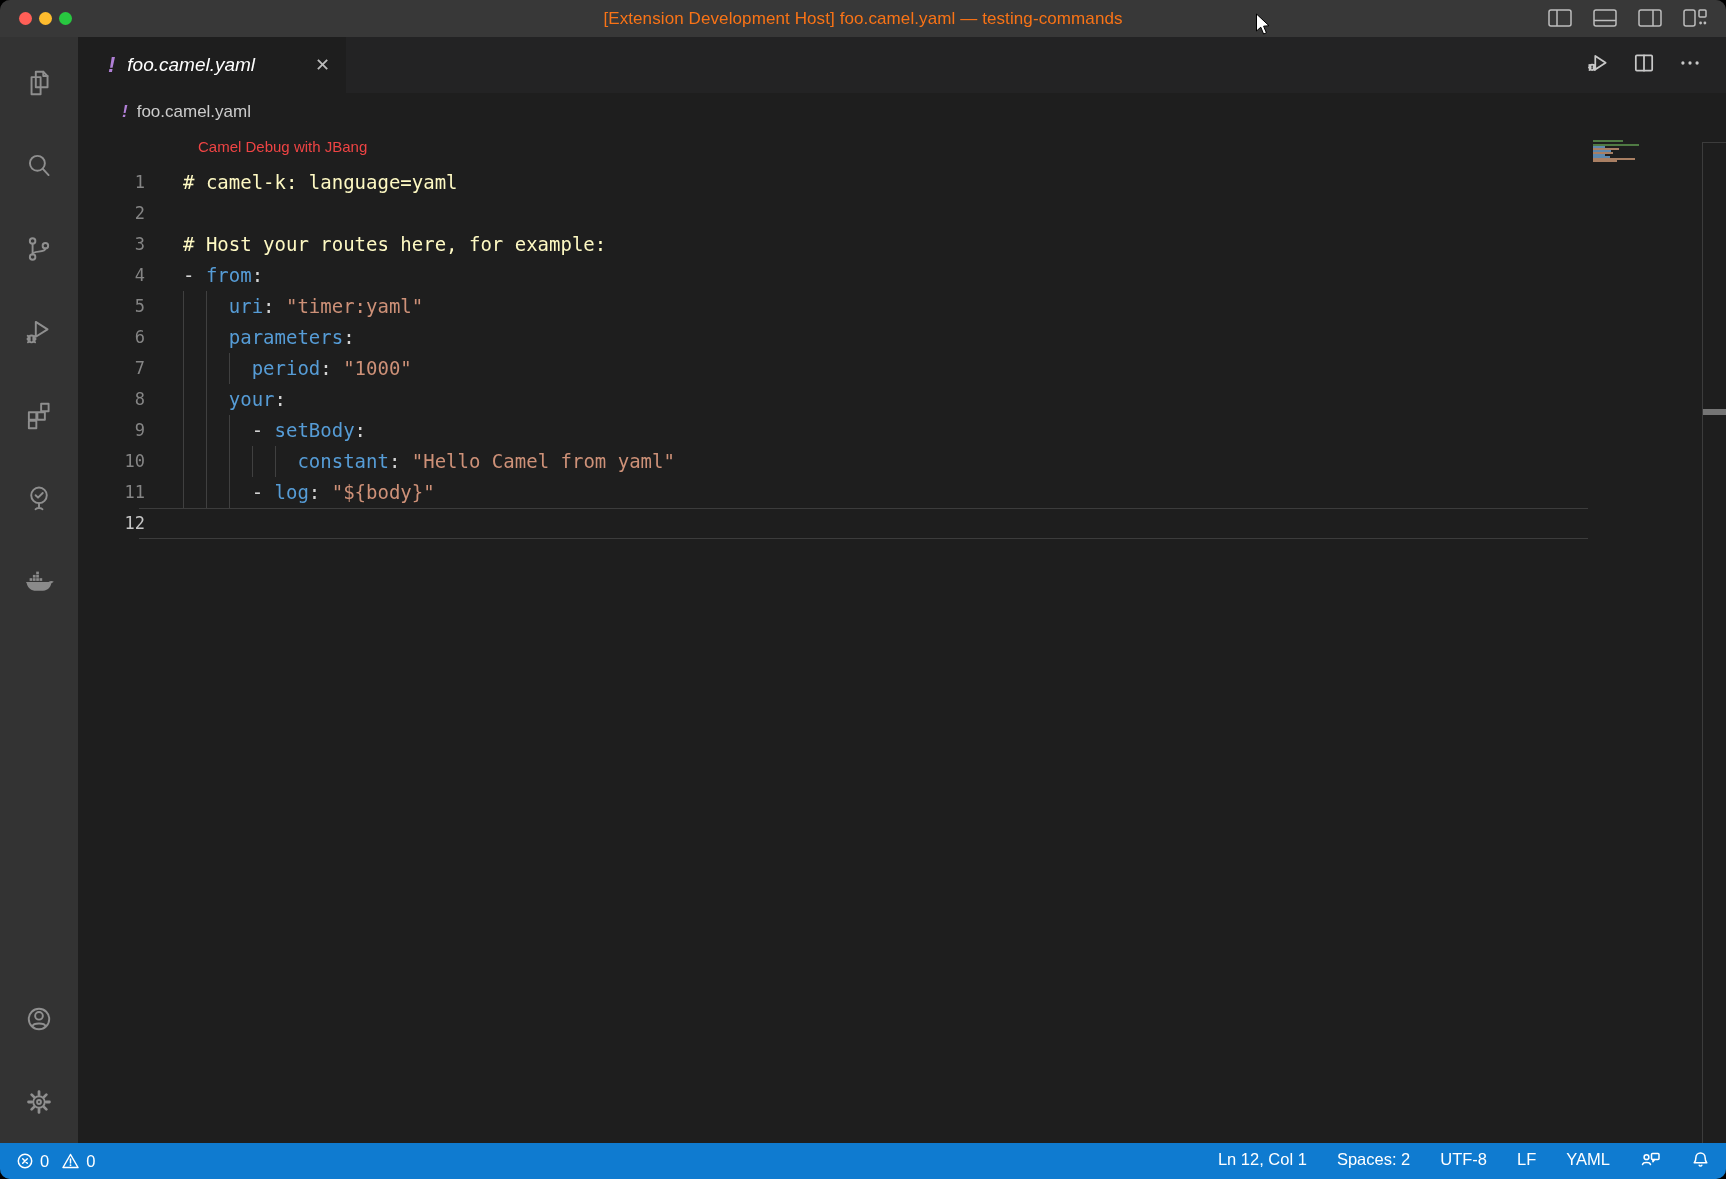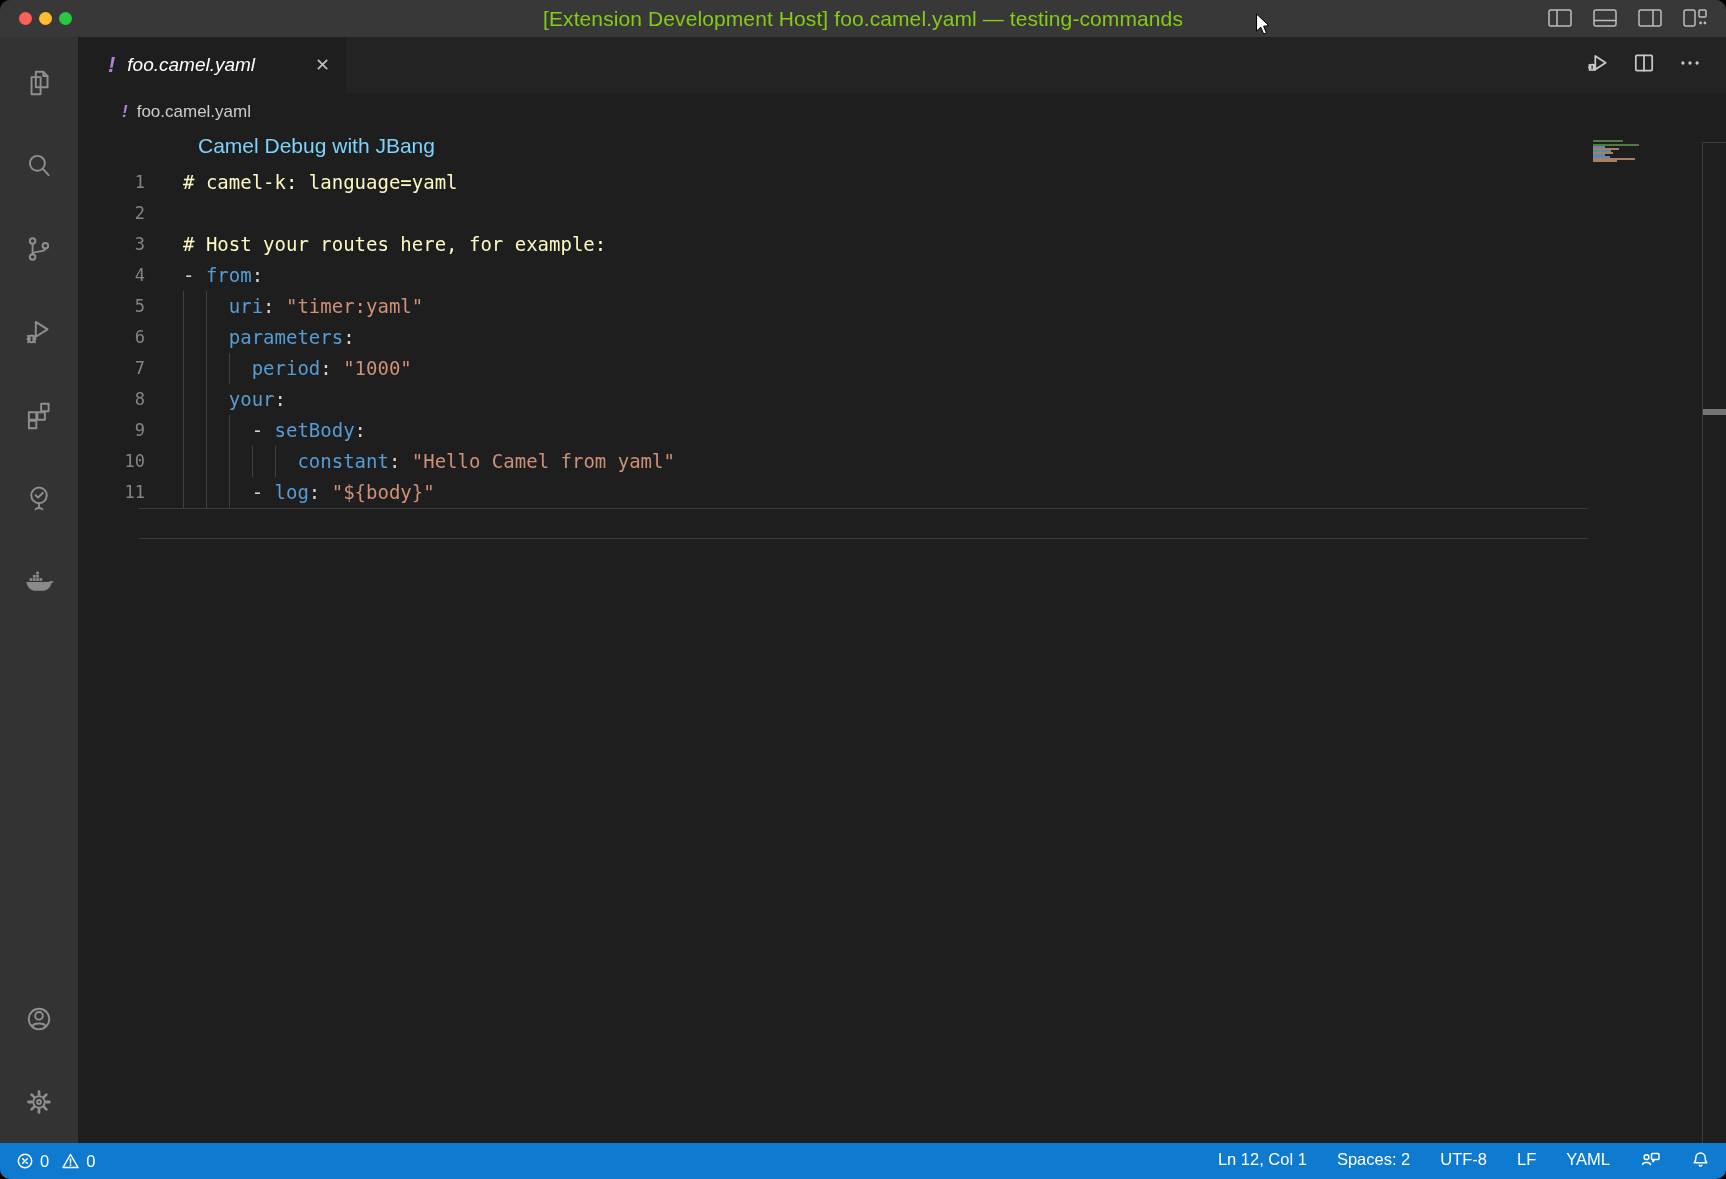--- a/index.html
+++ b/index.html
@@ -6,21 +6,21 @@
   html,body { margin:0; padding:0; background:#000; }
   body { width:1726px; height:1179px; position:relative; font-family:"Liberation Sans",sans-serif; }
 
   .window { position:absolute; inset:0; border-radius:10px; overflow:hidden; background:#1e1e1e;
             box-shadow: inset 2px 0 0 #1b1b1b; }
 
   
   .titlebar { height:37px; background:#383838; position:relative; display:flex; align-items:center; justify-content:center; }
   .traffic { position:absolute; left:19px; top:12px; display:flex; gap:7px; }
   .dot { width:13px; height:13px; border-radius:50%; }
-  .win-title { color:#84cc16; font-size:21px; letter-spacing:.1px; }
+  .win-title { color:#f97316; font-size:17px; letter-spacing:.1px; }
   .layout-icons { position:absolute; right:16px; top:4px; display:flex; gap:15px; align-items:center; }
   .layout-icons svg { display:block; }
 
   
   .main { display:flex; height:1106px; }
 
   .activity { width:78px; background:#333333; position:relative; padding-top:4px; flex:none; }
   .act-item { height:83px; display:flex; align-items:center; justify-content:center; cursor:pointer; }
   .act-bottom { position:absolute; bottom:0; left:0; width:78px; }
 
@@ -31,21 +31,21 @@
   .file-bang { color:#b07fd6; font-weight:bold; font-style:italic; font-size:22px; }
   .tab-label { color:#ffffff; font-style:italic; font-size:19px; }
   .tab-close { margin-left:auto; color:#bbbbbb; font-size:18px; cursor:pointer; }
   .tab-actions { position:absolute; right:24px; top:0; height:56px; display:flex; align-items:center; gap:22px; }
 
   .breadcrumb { height:38px; display:flex; align-items:center; padding-left:44px; gap:9px; }
   .breadcrumb .file-bang { font-size:17px; }
   .crumb-file { color:#cccccc; font-size:17px; }
 
   .codelens-row { height:30px; padding-left:120px; display:flex; align-items:center; }
-  .codelens { color:#7dd3fc; font-size:21px; cursor:pointer; }
+  .codelens { color:#ef4444; font-size:15px; cursor:pointer; }
 
   
   #code-area { position:relative; margin-top:6px; }
   .line { display:flex; height:31px; line-height:31px; font-family:"DejaVu Sans Mono",monospace; font-size:19px; white-space:pre; }
   .ln { width:67px; text-align:right; color:#858585; font-size:17px; flex:none; font-family:"DejaVu Sans Mono",monospace; }
   .ln.active { color:#c6c6c6; }
   .code { margin-left:38px; }
   .ind { display:inline-block; height:31px; vertical-align:top;
          background-image:repeating-linear-gradient(to right,#404040 0 1px,transparent 1px 22.88px); }
   .t-c { color:#fef9c3; } .t-k { color:#569cd6; } .t-s { color:#ce9178; } .t-p { color:#d4d4d4; }
@@ -245,20 +245,21 @@
           <div class="line"><span class="ln">2</span><span class="code"></span></div>
           <div class="line"><span class="ln">3</span><span class="code"><span class="t-c"># Host your routes here, for example:</span></span></div>
           <div class="line"><span class="ln">4</span><span class="code"><span class="t-p">- </span><span class="t-k">from</span><span class="t-p">:</span></span></div>
           <div class="line"><span class="ln">5</span><span class="code"><span class="ind" style="width: 45.76px;"></span><span class="t-k">uri</span><span class="t-p">: </span><span class="t-s">"timer:yaml"</span></span></div>
           <div class="line"><span class="ln">6</span><span class="code"><span class="ind" style="width: 45.76px;"></span><span class="t-k">parameters</span><span class="t-p">:</span></span></div>
           <div class="line"><span class="ln">7</span><span class="code"><span class="ind" style="width: 68.64px;"></span><span class="t-k">period</span><span class="t-p">: </span><span class="t-s">"1000"</span></span></div>
           <div class="line"><span class="ln">8</span><span class="code"><span class="ind" style="width: 45.76px;"></span><span class="t-k">your</span><span class="t-p">:</span></span></div>
           <div class="line"><span class="ln">9</span><span class="code"><span class="ind" style="width: 68.64px;"></span><span class="t-p">- </span><span class="t-k">setBody</span><span class="t-p">:</span></span></div>
           <div class="line"><span class="ln">10</span><span class="code"><span class="ind" style="width: 114.4px;"></span><span class="t-k">constant</span><span class="t-p">: </span><span class="t-s">"Hello Camel from yaml"</span></span></div>
           <div class="line"><span class="ln">11</span><span class="code"><span class="ind" style="width: 68.64px;"></span><span class="t-p">- </span><span class="t-k">log</span><span class="t-p">: </span><span class="t-s">"${body}"</span></span></div>
+          <div class="line"><span class="ln active">12</span><span class="code"></span></div>
           <div class="current-line-box" style="top: 341px;"></div>
         </div>
 
       <div class="minimap" id="minimap">
           <div class="mm-line" style="width: 30px; background: rgb(79, 122, 67);"></div>
           <div class="mm-line" style="width: 0px; background: transparent;"></div>
           <div class="mm-line" style="width: 46px; background: rgb(79, 122, 67);"></div>
           <div class="mm-line" style="width: 12px; background: rgb(94, 136, 173);"></div>
           <div class="mm-line" style="width: 26px; background: rgb(169, 127, 99);"></div>
           <div class="mm-line" style="width: 18px; background: rgb(94, 136, 173);"></div>

